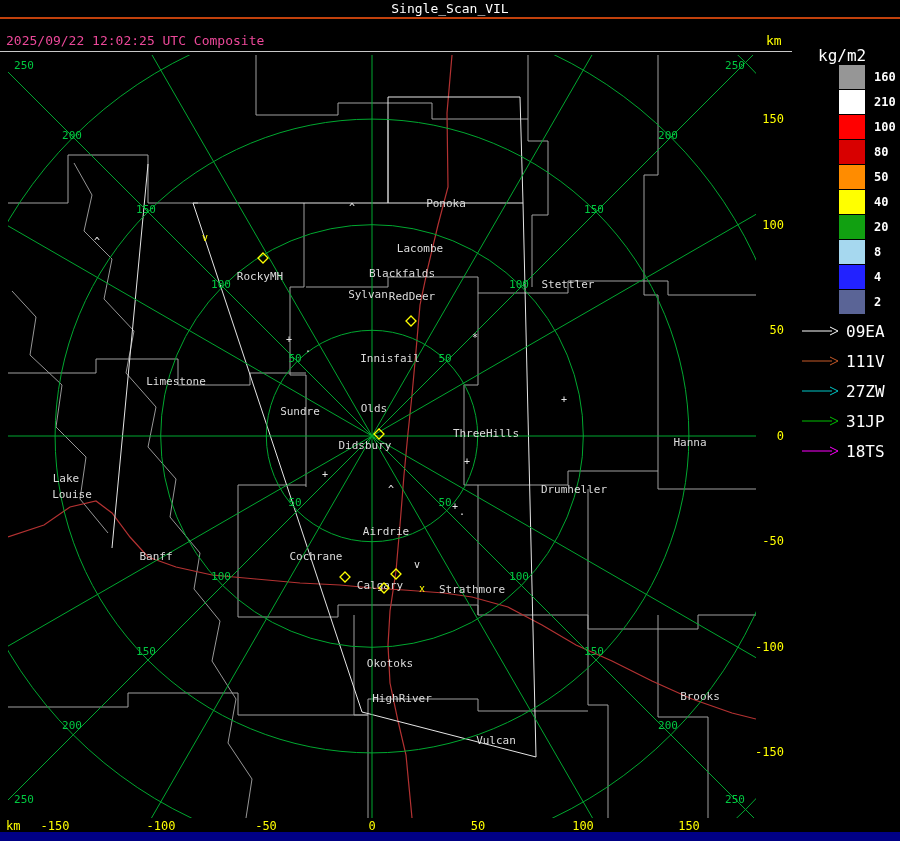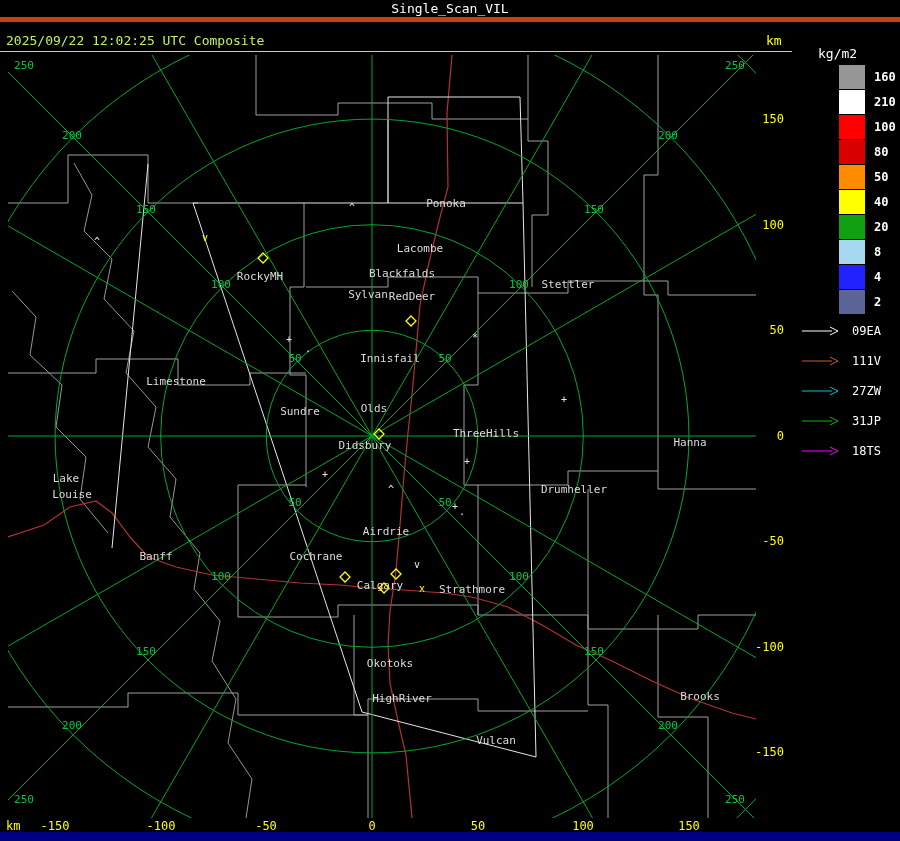--- a/index.html
+++ b/index.html
@@ -1,44 +1,44 @@
 <!DOCTYPE html>
 <html><head>
 <meta charset="utf-8">
 <style>
   html,body{margin:0;padding:0;background:#000;}
   .screen{position:relative;width:900px;height:841px;background:#000;overflow:hidden;
           font-family:"DejaVu Sans Mono","Liberation Mono",monospace;}
-  .titlebar{position:absolute;top:0;left:0;width:900px;height:17px;border-bottom:5px solid #c2410c;
+  .titlebar{position:absolute;top:0;left:0;width:900px;height:17px;border-bottom:2px solid #c2410c;
             color:#ffffff;font-size:13px;line-height:17px;text-align:center;}
-  .datetime{position:absolute;top:33px;left:6px;color:#bef264;font-size:13px;}
+  .datetime{position:absolute;top:33px;left:6px;color:#ec4899;font-size:13px;}
   .km-top{position:absolute;top:33px;left:766px;color:#ffff00;font-size:13px;}
   .map-topline{position:absolute;top:51px;left:0;width:792px;height:1px;background:#c8c8c8;}
   .map{position:absolute;top:55px;left:8px;width:748px;height:763px;}
   .map svg{display:block;}
   .county{stroke:#a0a0a0;stroke-width:1;fill:none;}
   .mount{stroke:#969696;stroke-width:1;fill:none;}
   .hwy{stroke:#b43232;stroke-width:1.2;fill:none;}
   .sector{stroke:#e6e6e6;stroke-width:1;fill:none;}
   .ring,.radial{stroke:#00a830;stroke-width:1;fill:none;}
   .rlabel{fill:#00c840;font-size:11px;}
   .city{fill:#dcdcdc;font-size:11px;}
   .mk{font-size:10px;}
   .site{stroke:#ffff00;stroke-width:1.3;fill:none;}
   .right-axis-label{position:absolute;width:32px;text-align:right;color:#ffff00;font-size:12px;}
   .bottom-axis-label{position:absolute;top:819px;width:44px;text-align:center;color:#ffff00;font-size:12px;}
   .km-bottom{position:absolute;top:819px;left:6px;color:#ffff00;font-size:12px;}
-  .scale-unit{position:absolute;top:46px;left:818px;color:#ffffff;font-size:13px;}
+  .scale-unit{position:absolute;top:46px;left:818px;color:#ffffff;font-size:16px;}
   #scale-list{position:absolute;top:64px;left:839px;font-weight:bold;}
   .scale-row{display:flex;align-items:center;height:25px;}
   .scale-swatch{width:26px;height:24px;}
   .scale-label{margin-left:9px;color:#ffffff;font-size:12px;width:32px;}
   #site-legend{position:absolute;top:316px;left:802px;}
   .legend-row{display:flex;align-items:center;height:30px;}
-  .legend-label{margin-left:12px;color:#ffffff;font-size:12px;}
+  .legend-label{margin-left:6px;color:#ffffff;font-size:16px;}
   .bottom-bar{position:absolute;top:832px;left:0;width:900px;height:9px;background:#000085;}
 </style>
 </head>
 <body>
 
 <div class="screen">
 
   <div class="titlebar">
     <span>Single_Scan_VIL</span>
   </div>

